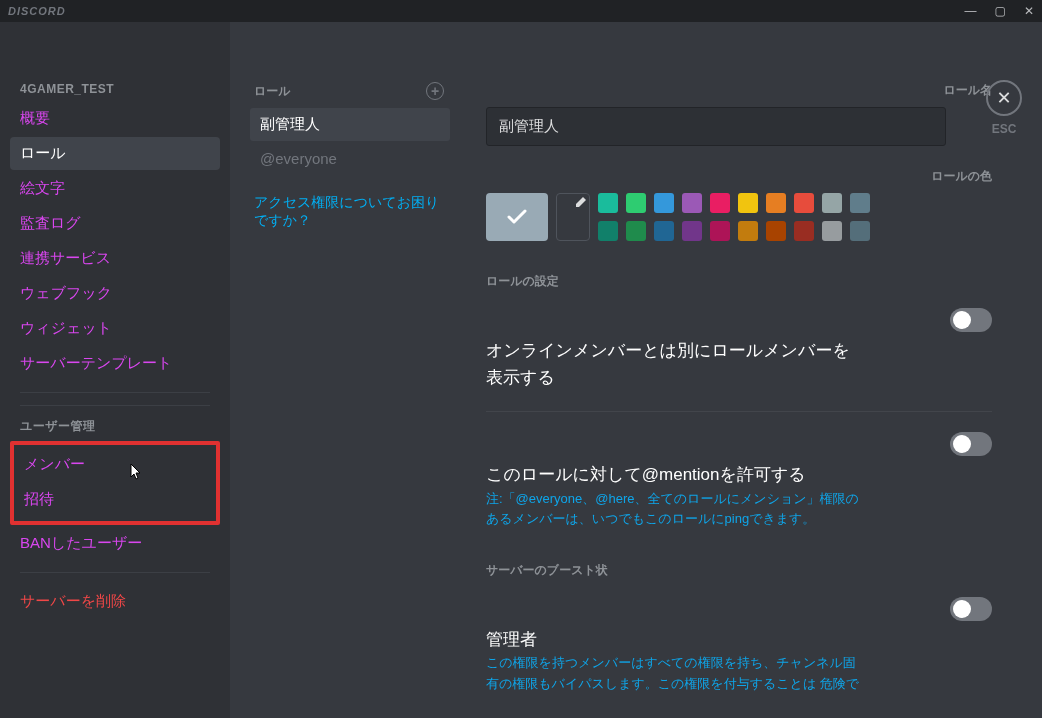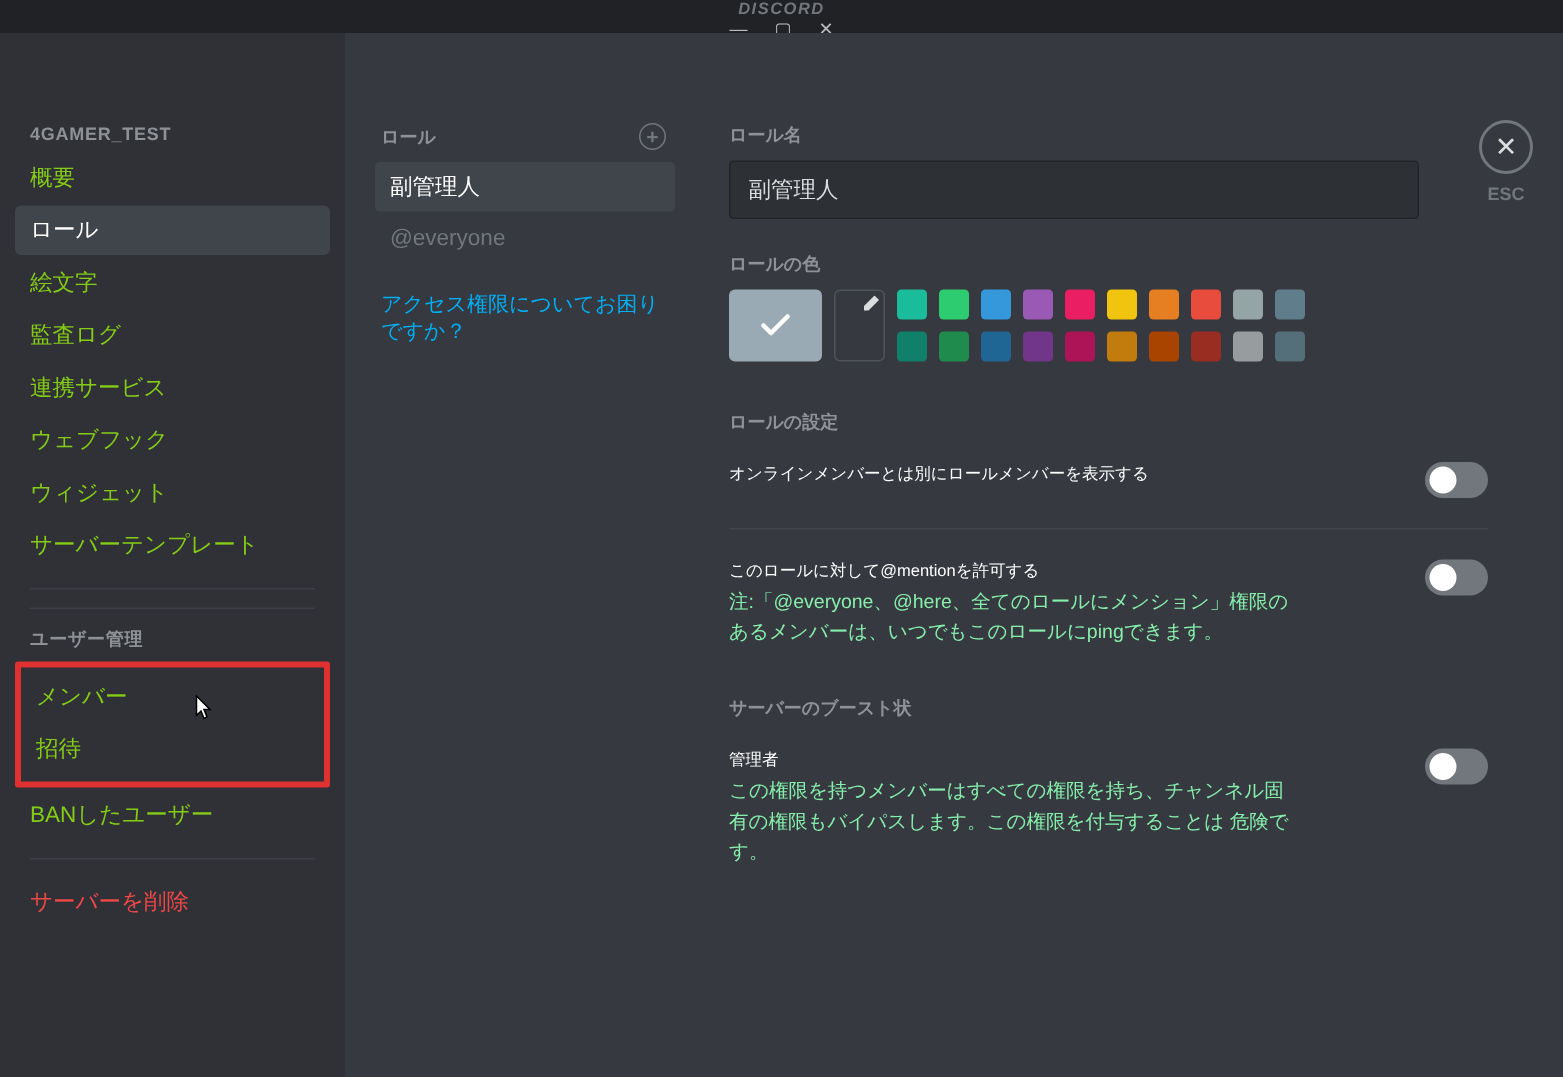--- a/index.html
+++ b/index.html
@@ -11,21 +11,20 @@
     overflow: hidden;
     font-size: 14px;
   }
   .titlebar {
     height: 22px;
     background: #202225;
     display: flex;
     align-items: center;
     padding: 0 8px;
     justify-content: space-between;
-    flex-direction: column;
   }
   .titlebar .brand {
     color: #72767d;
     font-size: 11px;
     font-weight: 800;
     letter-spacing: 1px;
     font-style: italic;
   }
   .titlebar .controls { display: flex; gap: 18px; color: #b9bbbe; font-size: 12px; }
   .titlebar .controls span { cursor: pointer; }
@@ -41,21 +40,21 @@
   }
   .sidebar .section-header {
     color: #8e9297;
     font-size: 12px;
     font-weight: 700;
     padding: 0 10px 6px 10px;
     text-transform: uppercase;
     letter-spacing: .5px;
   }
   .sidebar .nav-item {
-    color: #84cc16;
+    color: #d946ef;
     font-size: 15px;
     padding: 7px 10px;
     border-radius: 4px;
     margin-bottom: 2px;
     cursor: pointer;
   }
   .sidebar .nav-item.active { background: #40444b; color: #fff; }
   .sidebar .boost { color: #7289da; }
   .sidebar .danger { color: #f04747; }
   .sidebar .divider { height: 1px; background: #3c3f45; margin: 12px 10px; }
@@ -112,20 +111,21 @@
   }
 
   .settings-col {
     flex: 1;
     padding: 0 10px 0 36px;
     overflow-y: auto;
   }
   .field-label {
     color: #8e9297; font-size: 12px; font-weight: 700;
     margin-bottom: 8px;
+    text-align: right;
   }
   .text-input {
     width: 100%; max-width: 460px;
     background: rgba(0,0,0,.15);
     border: 1px solid #222428;
     border-radius: 3px;
     padding: 10px 12px;
     color: #dcddde; font-size: 15px;
     outline: none;
   }
@@ -144,22 +144,22 @@
   .swatch {
     width: 20px; height: 20px; border-radius: 3px; cursor:pointer;
   }
   .swatch-col { display:flex; flex-direction:column; gap:8px; }
   .section-block { margin-top: 32px; }
   .section-block .section-title {
     color: #8e9297; font-size: 12px; font-weight: 700;
     margin-bottom: 18px;
   }
   .setting-row { display:flex; justify-content:space-between; gap:20px; align-items:flex-start; margin-bottom:8px; }
-  .setting-row .s-title { color:#fff; font-size:11px; line-height:1.6; }
-  .setting-row .s-desc { color:#86efac; font-size:13px; line-height:1.6; }
+  .setting-row .s-title { color:#fff; font-size:17px; line-height:1.6;margin-top:29px; }
+  .setting-row .s-desc { color:#0ea5e9; font-size:13px; line-height:1.6; }
   .toggle {
     width: 42px; height: 24px; border-radius: 12px;
     background:#72767d; position:relative; flex-shrink:0; cursor:pointer;
   }
   .toggle::after {
     content:''; position:absolute; left:3px; top:3px;
     width:18px; height:18px; border-radius:50%; background:#fff;
   }
   .hr { height:1px; background:#42454b; margin: 20px 0; }
 

